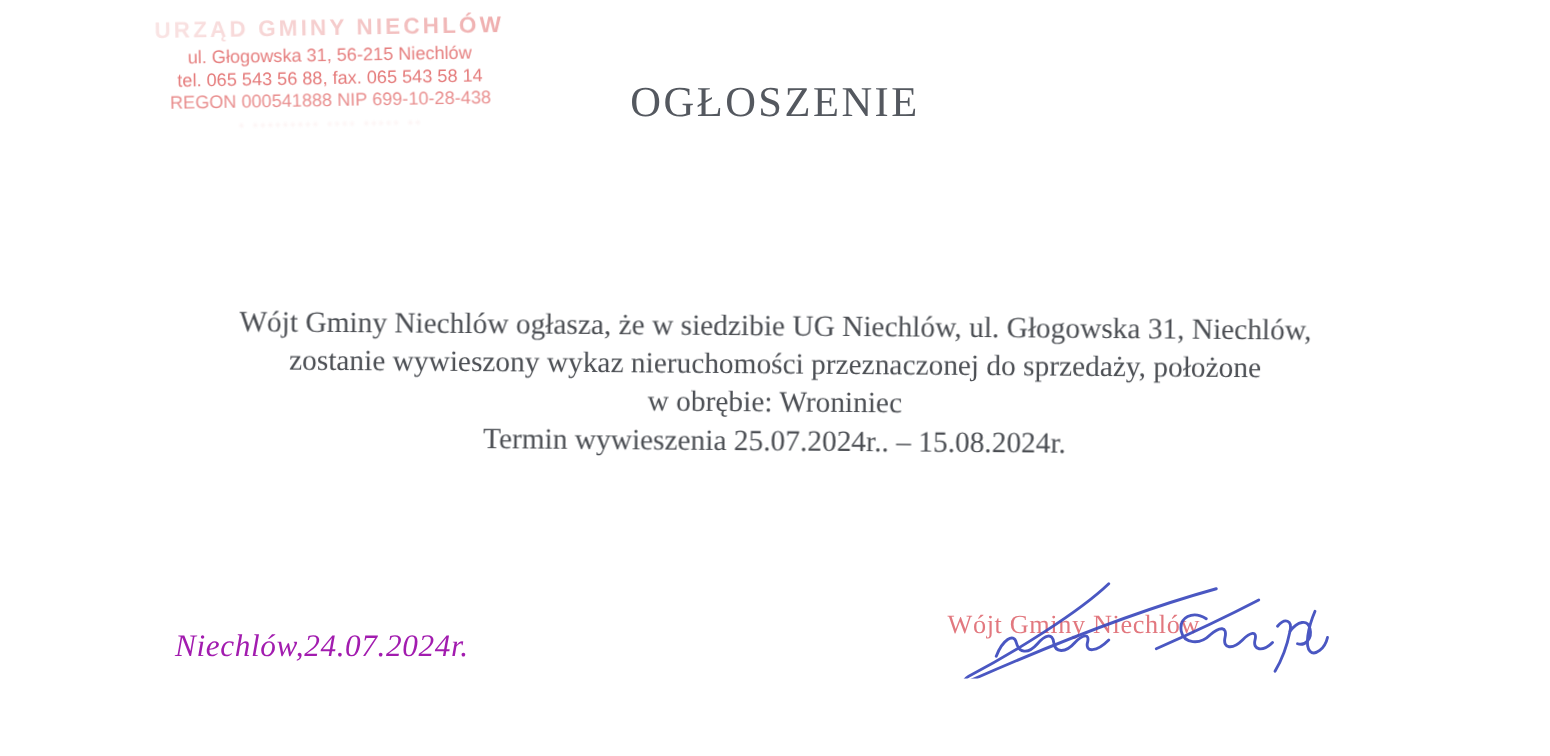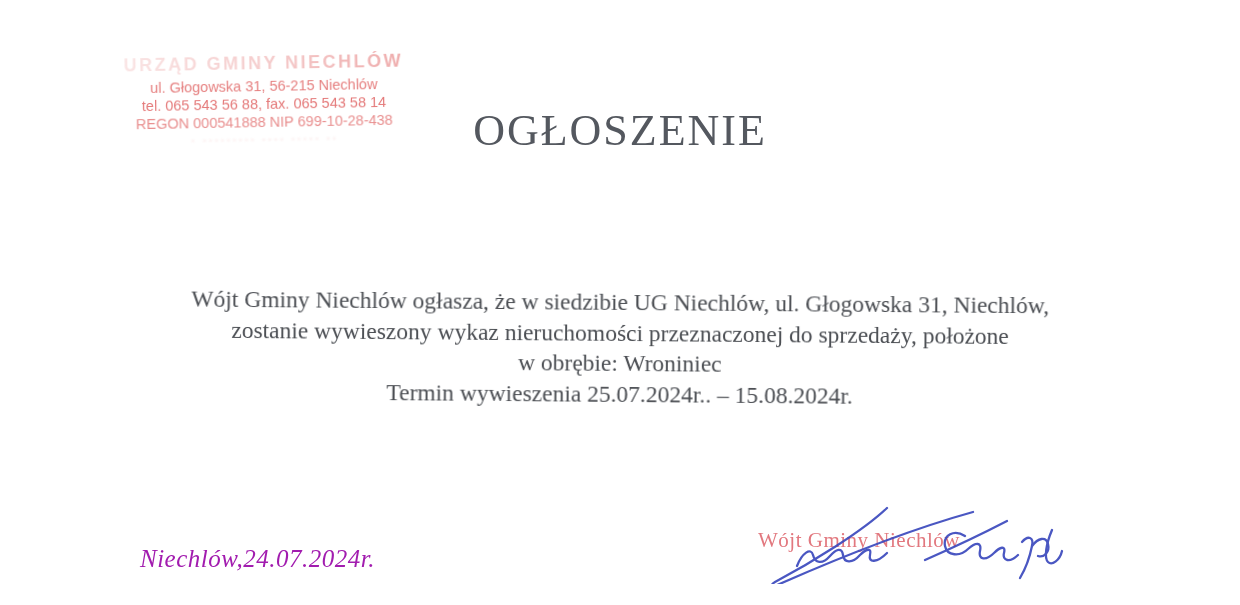--- a/index.html
+++ b/index.html
@@ -2,21 +2,20 @@
 <html><head>
 <meta charset="utf-8">
 <style>
   html,body{margin:0;padding:0;background:#ffffff;}
   .page{
     position:relative;
     width:1240px;height:543px;
     background:#ffffff;
     overflow:hidden;
     font-family:"Liberation Serif", serif;
-    margin-top:41px;
   }
 
   
   .stamp{
     position:absolute;left:108px;top:12px;width:312px;
     text-align:center;
     color:#e06363;
     font-family:"Liberation Sans", sans-serif;
     transform:rotate(-1deg);
     filter:blur(0.3px);
@@ -29,21 +28,21 @@
   }
   .stamp-line2{font-size:14.5px;margin-top:4px;opacity:.82;}
   .stamp-line3{font-size:14.5px;margin-top:2px;opacity:.85;}
   .stamp-line4{font-size:14.5px;margin-top:2px;opacity:.72;filter:blur(0.3px);}
   .stamp-line5{font-size:12px;margin-top:2px;opacity:.4;filter:blur(1.1px);letter-spacing:2px;}
 
   
   .doc-title{
     position:absolute;left:0;top:64px;width:1240px;
     text-align:center;
-    font-size:44px;letter-spacing:2px;
+    font-size:34px;letter-spacing:2px;
     color:#54585f;
     filter:blur(0.25px);
   }
 
   
   .doc-body{
     position:absolute;left:120px;top:242px;width:1000px;
     text-align:center;
     font-size:23.5px;line-height:30.5px;
     color:#4b4e53;

